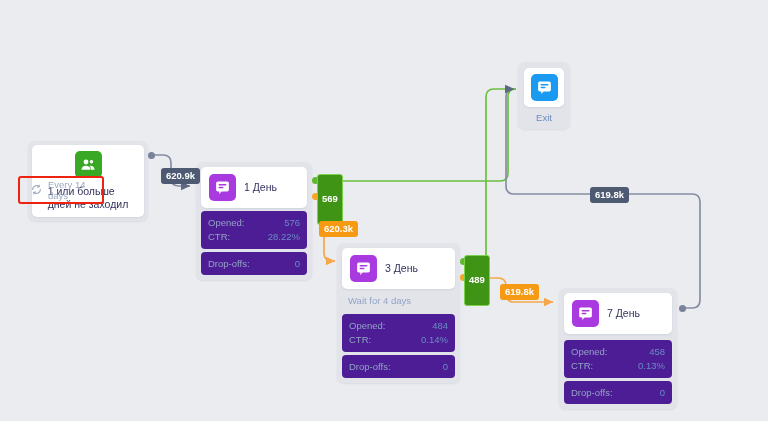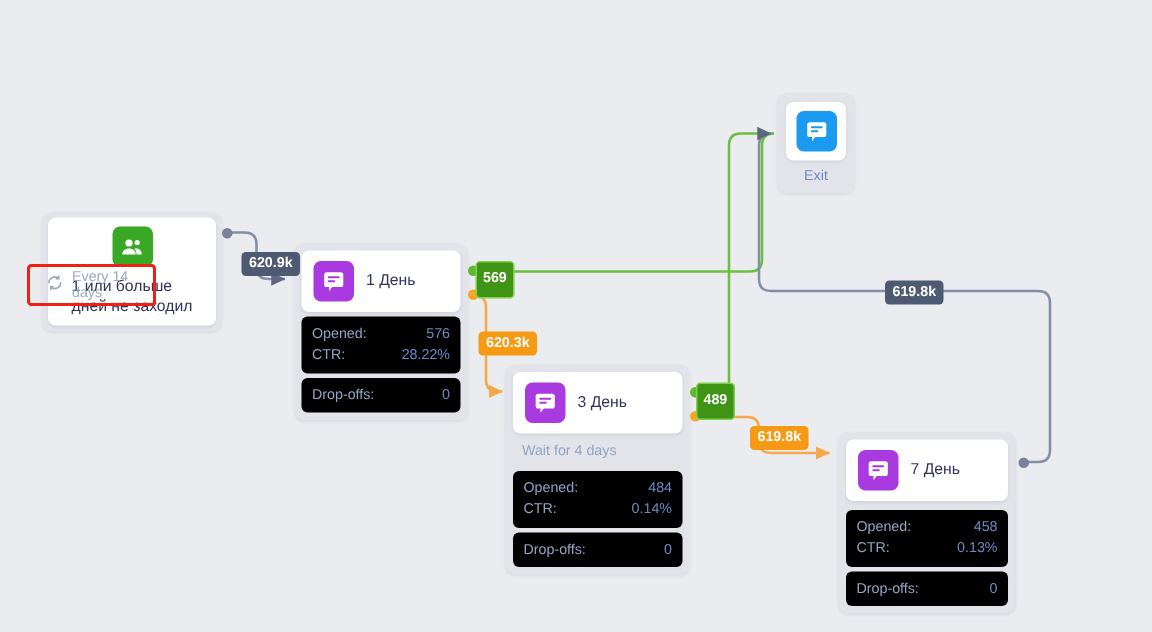--- a/index.html
+++ b/index.html
@@ -55,21 +55,21 @@
   .icon-purple { background: #a93ae0; }
   .icon-green  { background: #39a825; }
   .icon-blue   { background: #1a9af0; }
 
   .wait-row {
     font-size: 9.5px;
     color: #93a4c4;
     padding: 6px 6px 5px 6px;
   }
   .stat-box {
-    background: #000000;
+    background: #4c1d95;
     border-radius: 4px;
     margin-top: 3px;
     padding: 5px 7px;
   }
   .stat-line {
     display: flex;
     justify-content: space-between;
     font-size: 9.5px;
     line-height: 1.45;
   }
@@ -136,21 +136,21 @@
     position: absolute;
     font-size: 9.5px;
     font-weight: bold;
     color: #ffffff;
     border-radius: 3px;
     padding: 1.5px 5px;
     white-space: nowrap;
     line-height: 1.35;
   }
   .lbl-gray   { background: #4e5a72; }
-  .lbl-green  { background: #3f9416; border: 1.5px solid #7bd24a; padding: 5px 4px; }
+  .lbl-green  { background: #3f9416; border: 1.5px solid #7bd24a; padding: 18px 4px; }
   .lbl-orange { background: #f59a12; }
 </style>
 </head>
 <body>
 
 <div id="canvas">
 
   <svg id="edges" viewBox="0 0 768 421">
     <defs>
       <marker id="ar-gray" markerWidth="7" markerHeight="7" refX="5.4" refY="3" orient="auto">

